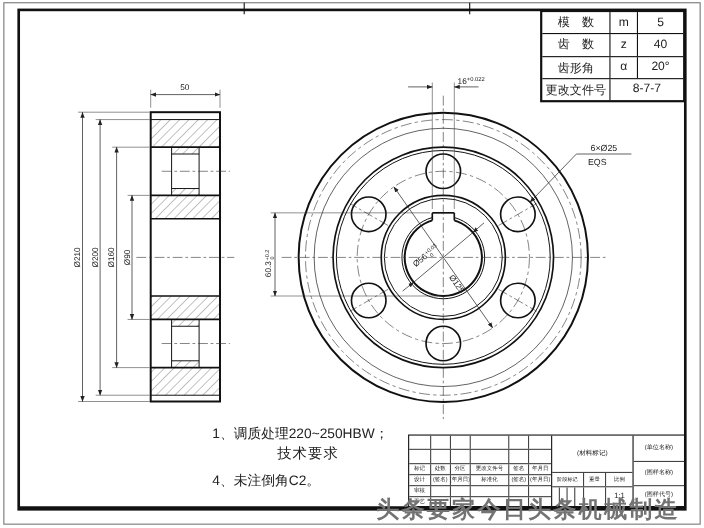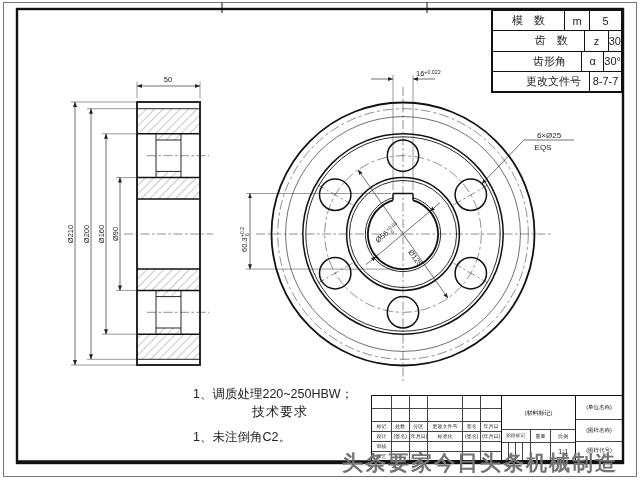--- a/index.html
+++ b/index.html
@@ -13,23 +13,23 @@
   .dln{stroke:#222;stroke-width:.65;fill:none}
   .ext{stroke:#333;stroke-width:.5;fill:none}
   .cl{stroke:#333;stroke-width:.55;fill:none;stroke-dasharray:9 2.5 2.5 2.5}
   .cd{stroke:#333;stroke-width:.55;fill:none;stroke-dasharray:10 3 3 3}
   text.dt{fill:#222;font-family:"Liberation Sans","DejaVu Sans",sans-serif}
 
   
   .ptable{position:absolute;left:491px;top:9px;width:132px;height:84px;box-sizing:border-box;
           border:2px solid #111;display:flex;flex-direction:column;font-size:11px;}
   .prow{flex:1;display:flex;}
-  .prow + .prow{border-top:1px solid #111;padding-left:25px;}
+  .prow + .prow{border-top:1px solid #111;}
   .pc{display:flex;align-items:center;justify-content:center;box-sizing:border-box;}
-  .pl{width:72px;border-right:1px solid #111;}
+  .pl{width:62px;border-right:1px solid #111;}
   .ps{width:25px;border-right:1px solid #111;}
   .pv{flex:1;}
 
   
   .treq-title{position:absolute;left:252px;top:383px;font-size:13px;letter-spacing:1px;margin-top:20px;}
   .treq-1{position:absolute;left:193px;top:386px;font-size:12.5px;}
   .treq-2{position:absolute;left:193px;top:429px;font-size:12.5px;}
 
   
   .tblock{position:absolute;left:371px;top:395px;width:252px;height:66px;box-sizing:border-box;
@@ -219,36 +219,36 @@
 
 <div class="ptable">
   <div class="prow">
     <div class="pc pl">模　数</div>
     <div class="pc ps">m</div>
     <div class="pc pv">5</div>
   </div>
   <div class="prow">
     <div class="pc pl">齿　数</div>
     <div class="pc ps">z</div>
-    <div class="pc pv">30</div>
+    <div class="pc pv">40</div>
   </div>
   <div class="prow">
     <div class="pc pl">齿形角</div>
     <div class="pc ps">α</div>
-    <div class="pc pv">30°</div>
+    <div class="pc pv">20°</div>
   </div>
   <div class="prow">
     <div class="pc pl">更改文件号</div>
     <div class="pc pv">8-7-7</div>
   </div>
 </div>
 
 <div class="treq-title">技术要求</div>
 <div class="treq-1">1、调质处理220~250HBW；</div>
-<div class="treq-2">1、未注倒角C2。</div>
+<div class="treq-2">4、未注倒角C2。</div>
 
 <div class="tblock">
   <div class="tb-left">
     <div class="lrow h13">
           <span class="lc w20"></span>
           <span class="lc w18"></span>
           <span class="lc w18"></span>
           <span class="lc w36"></span>
           <span class="lc w18"></span>
           <span class="lc wl"></span>

